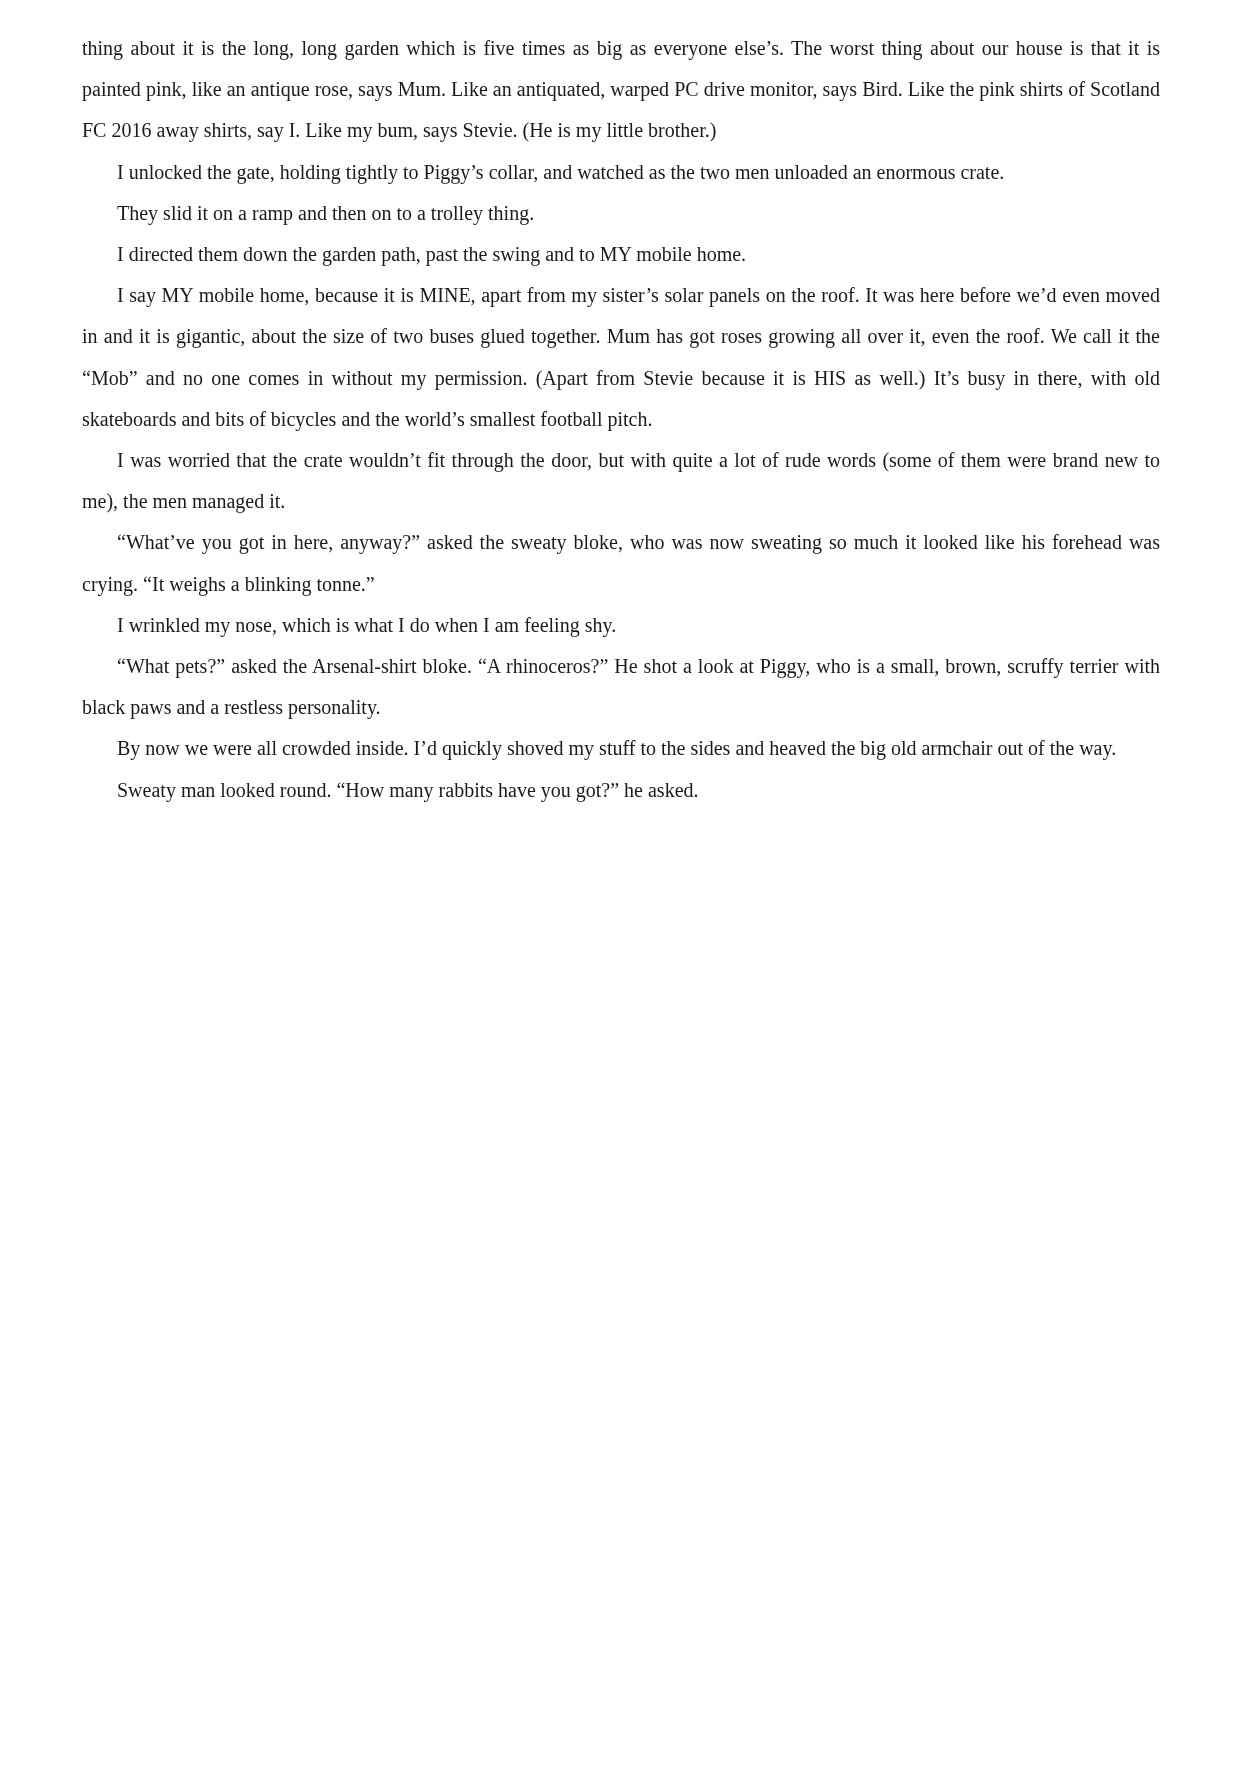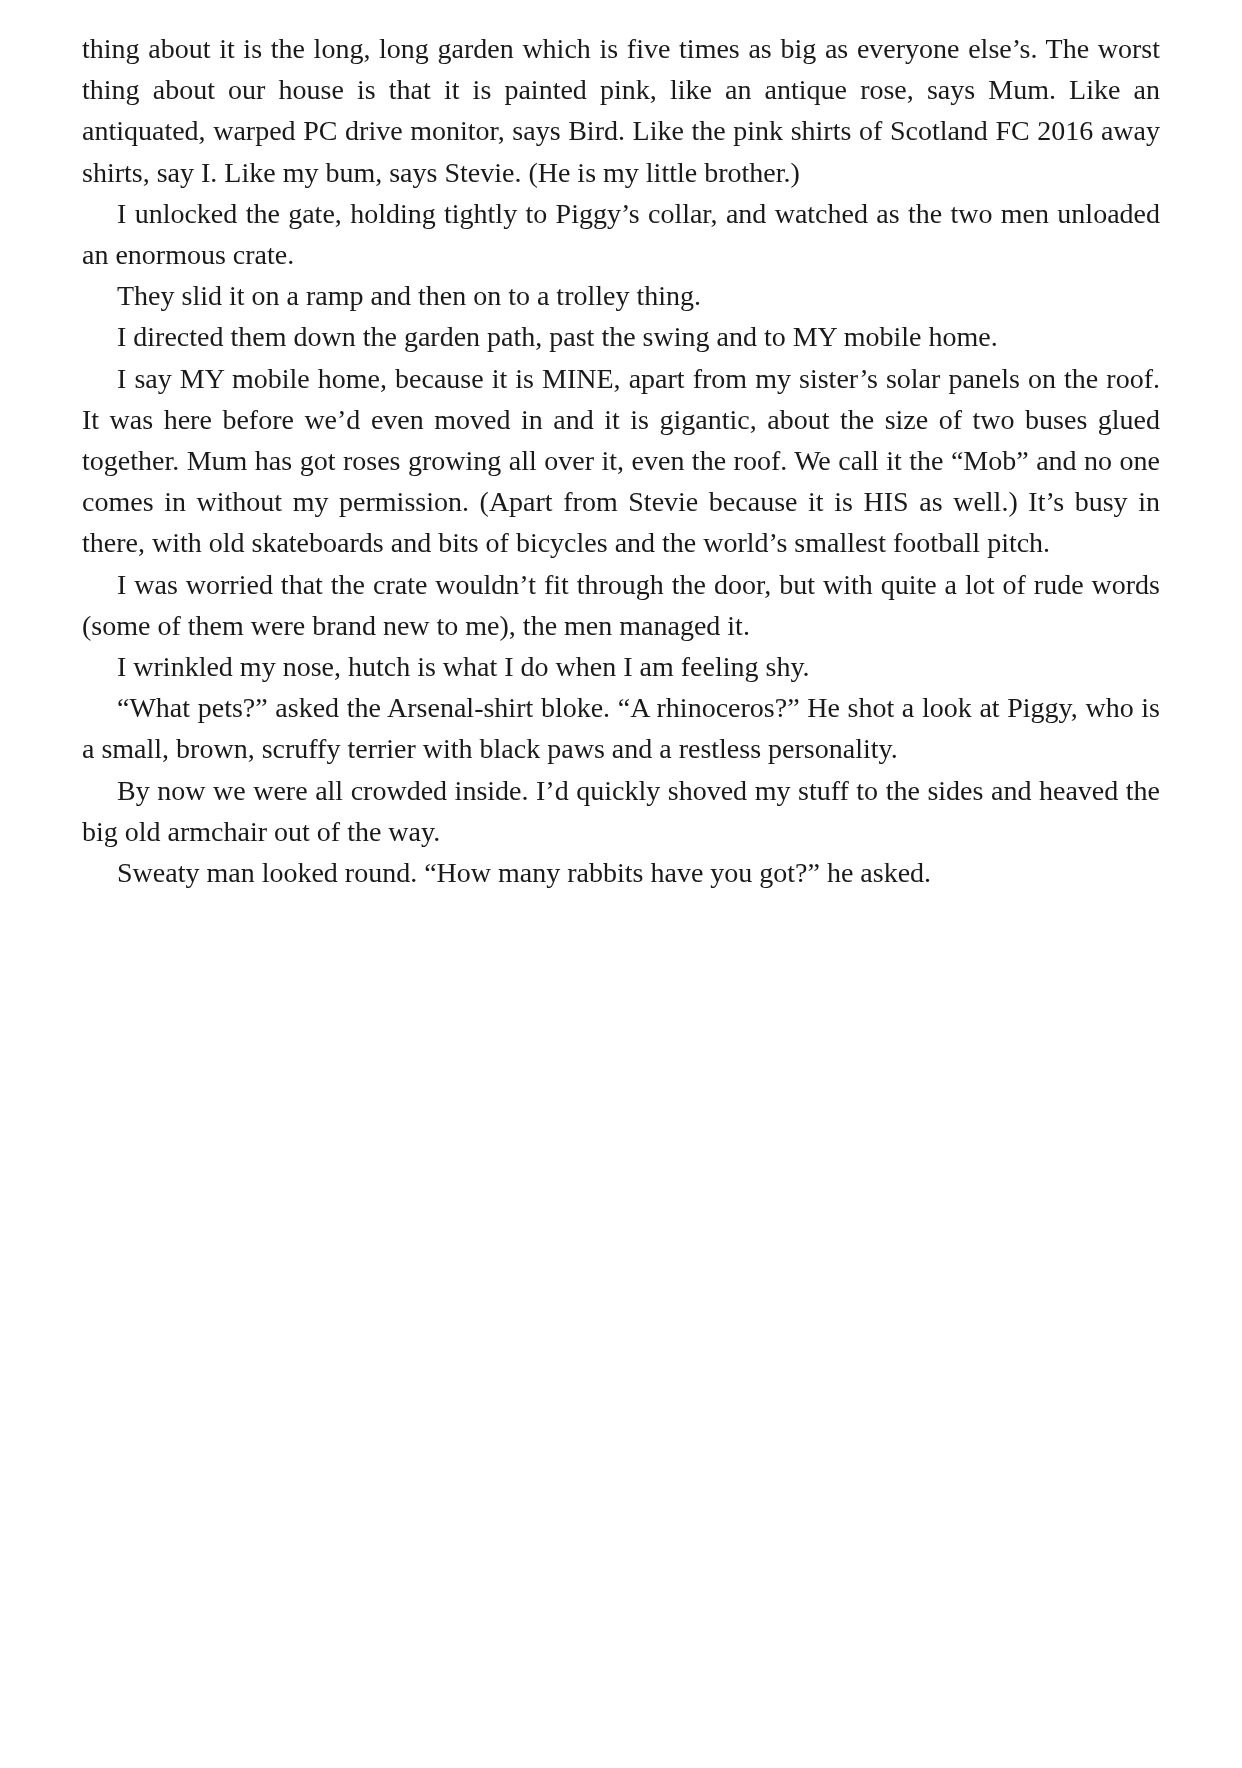--- a/index.html
+++ b/index.html
@@ -6,37 +6,38 @@
   body { width: 1242px; height: 1768px; overflow: hidden; }
   .page {
     position: relative;
     width: 1242px; height: 1768px;
     background: #ffffff;
     box-sizing: border-box;
     padding: 28px 82px 0 82px;
   }
   .text {
     font-family: "Liberation Serif", "DejaVu Serif", serif;
-    font-size: 28px;
+    font-size: 20px;
     line-height: 41.2px;
     color: #1a1a1a;
     text-align: justify;
   }
   .para { margin: 0; text-indent: 35px; }
   .para.no-indent { text-indent: 0; }
 </style>
 </head>
 <body>
 
 <div class="page">
   <div class="text">
     <p class="para no-indent">thing about it is the long, long garden which is five times as big as everyone else’s. The worst thing about our house is that it is painted pink, like an antique rose, says Mum. Like an antiquated, warped PC drive monitor, says Bird. Like the pink shirts of Scotland FC 2016 away shirts, say I. Like my bum, says Stevie. (He is my little brother.)</p>
     <p class="para">I unlocked the gate, holding tightly to Piggy’s collar, and watched as the two men unloaded an enormous crate.</p>
     <p class="para">They slid it on a ramp and then on to a trolley thing.</p>
     <p class="para">I directed them down the garden path, past the swing and to MY mobile home.</p>
     <p class="para">I say MY mobile home, because it is MINE, apart from my sister’s solar panels on the roof. It was here before we’d even moved in and it is gigantic, about the size of two buses glued together. Mum has got roses growing all over it, even the roof. We call it the “Mob” and no one comes in without my permission. (Apart from Stevie because it is HIS as well.) It’s busy in there, with old skateboards and bits of bicycles and the world’s smallest football pitch.</p>
     <p class="para">I was worried that the crate wouldn’t fit through the door, but with quite a lot of rude words (some of them were brand new to me), the men managed it.</p>
-    <p class="para">I wrinkled my nose, hutch is what I do when I am feeling shy.</p>
+    <p class="para">“What’ve you got in here, anyway?” asked the sweaty bloke, who was now sweating so much it looked like his forehead was crying. “It weighs a blinking tonne.”</p>
+    <p class="para">I wrinkled my nose, which is what I do when I am feeling shy.</p>
     <p class="para">“What pets?” asked the Arsenal-shirt bloke. “A rhinoceros?” He shot a look at Piggy, who is a small, brown, scruffy terrier with black paws and a restless personality.</p>
     <p class="para">By now we were all crowded inside. I’d quickly shoved my stuff to the sides and heaved the big old armchair out of the way.</p>
     <p class="para">Sweaty man looked round. “How many rabbits have you got?” he asked.</p>
   </div>
 </div>
 
 </body></html>

